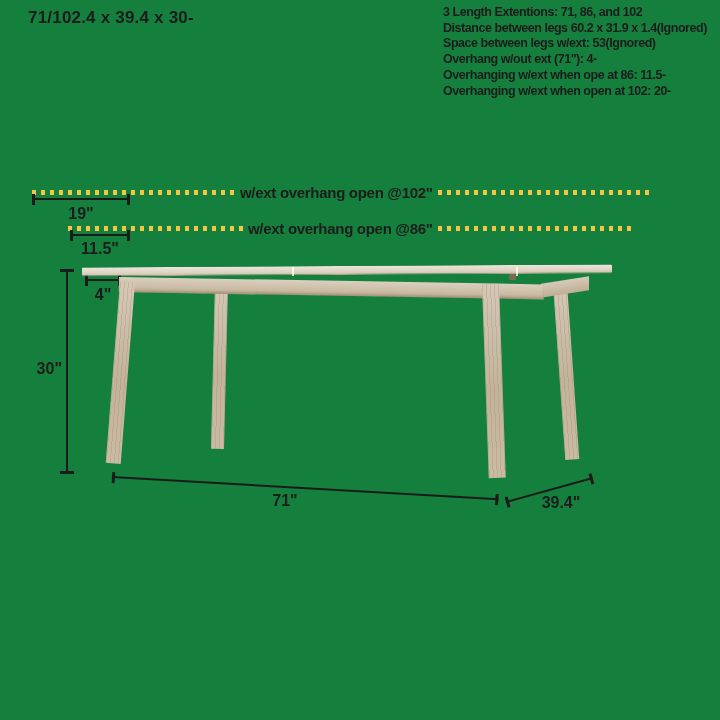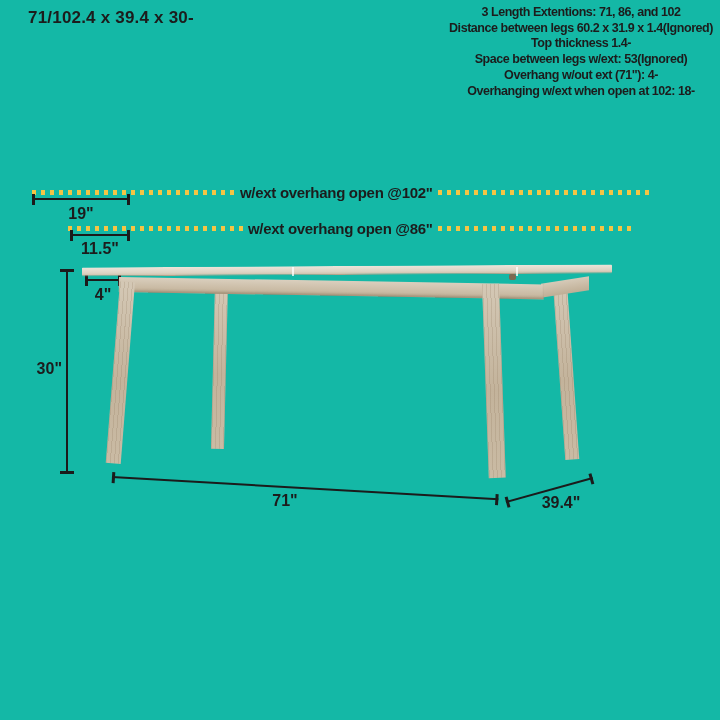--- a/index.html
+++ b/index.html
@@ -1,21 +1,21 @@
 <!DOCTYPE html>
 <html><head>
 <meta charset="utf-8">
 <style>
   html,body{margin:0;padding:0;background:#ffffff;}
   body{width:720px;height:720px;font-family:"Liberation Sans",sans-serif;color:#1c1c1c;}
-  .stage{position:relative;width:720px;height:720px;background:#14b8a6;overflow:hidden;}
+  .stage{position:relative;width:720px;height:720px;background:#15803d;overflow:hidden;}
 
   
   .title{position:absolute;left:28px;top:8px;font-size:17px;font-weight:bold;letter-spacing:.2px;white-space:nowrap;}
-  .specs{position:absolute;left:443px;top:5px;width:276px;text-align:center;}
+  .specs{position:absolute;left:443px;top:5px;width:276px;}
   .specs .spec-line{font-size:12.5px;font-weight:bold;letter-spacing:-.45px;line-height:15.7px;white-space:nowrap;}
 
   
   .ohrow{position:absolute;display:flex;align-items:center;gap:5px;height:19px;}
   .ohrow .dots{height:4.5px;background:repeating-linear-gradient(90deg,#F5C544 0 4px,rgba(0,0,0,0) 4px 9px);}
   .ohrow .lbl{font-size:15px;font-weight:bold;letter-spacing:-.3px;white-space:nowrap;}
   #oh102{left:32px;top:183px;}
   #oh102 .d1{width:203px}#oh102 .d2{width:213px}
   #oh86{left:68px;top:219px;}
   #oh86 .d1{width:175px}#oh86 .d2{width:196px}
@@ -68,24 +68,24 @@
 </head>
 <body>
 
 <div class="stage">
 
   <div class="title">71/102.4 x 39.4 x 30-</div>
 
   <div class="specs">
     <div class="spec-line">3 Length Extentions: 71, 86, and 102</div>
     <div class="spec-line">Distance between legs 60.2 x 31.9 x 1.4(Ignored)</div>
-    <div class="spec-line">Top thickness 1.4-</div>
     <div class="spec-line">Space between legs w/ext: 53(Ignored)</div>
     <div class="spec-line">Overhang w/out ext (71"): 4-</div>
-    <div class="spec-line">Overhanging w/ext when open at 102: 18-</div>
+    <div class="spec-line">Overhanging w/ext when ope at 86: 11.5-</div>
+    <div class="spec-line">Overhanging w/ext when open at 102: 20-</div>
   </div>
 
   <div class="ohrow" id="oh102">
     <span class="dots d1"></span>
     <span class="lbl">w/ext overhang open @102"</span>
     <span class="dots d2"></span>
   </div>
   <div class="ohrow" id="oh86">
     <span class="dots d1"></span>
     <span class="lbl">w/ext overhang open @86"</span>

